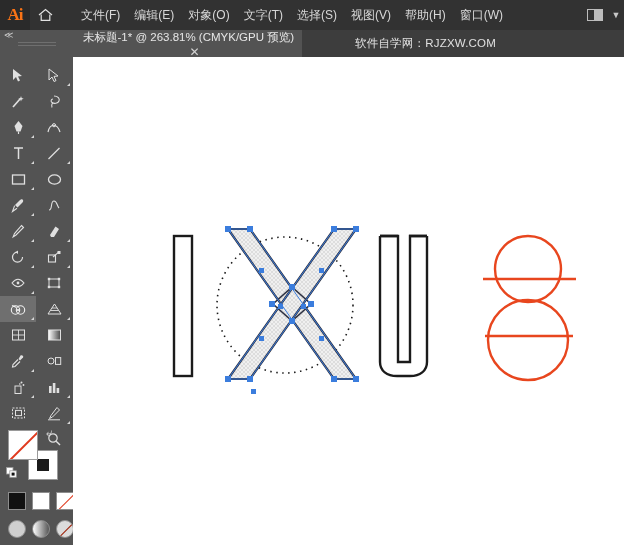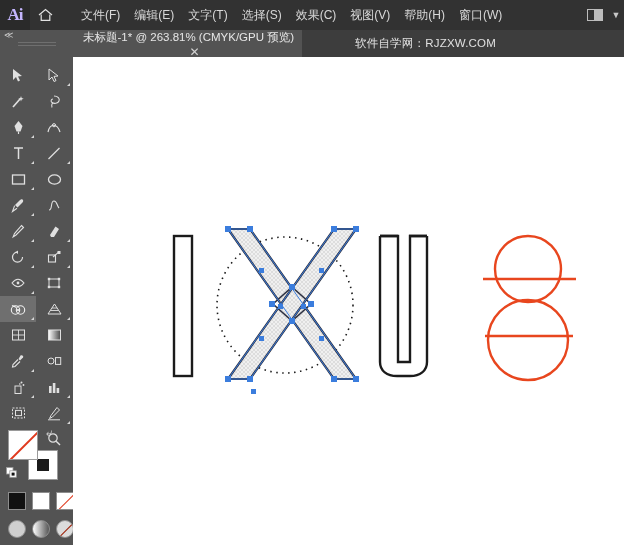--- a/index.html
+++ b/index.html
@@ -20,21 +20,21 @@
   .menubar {
     position: absolute; top: 0; left: 0;
     width: 624px; height: 30px;
     background: #323232;
     display: flex; align-items: center;
   }
   .ai-logo {
     width: 30px; height: 30px;
     background: #2a2a2a;
     display: flex; align-items: center; justify-content: center;
-    color: #c4b5fd;
+    color: #f97316;
     font-size: 17px; font-weight: bold;
     font-family: "Liberation Serif", serif;
     letter-spacing: -1px;
   }
   .home-icon {
     width: 30px; height: 30px;
     display: flex; align-items: center; justify-content: center;
   }
   .menu-items {
     display: flex; align-items: center;
@@ -224,23 +224,23 @@
     <div class="ai-logo">Ai</div>
     <div class="home-icon">
       <svg width="15" height="14" viewBox="0 0 15 14">
         <path d="M1 7 L7.5 1.5 L14 7" fill="none" stroke="#e2e2e2" stroke-width="1.2"></path>
         <path d="M3.2 6.6 V12.4 H11.8 V6.6" fill="none" stroke="#e2e2e2" stroke-width="1.2"></path>
       </svg>
     </div>
     <div class="menu-items">
       <div class="menu-item">文件(F)</div>
       <div class="menu-item">编辑(E)</div>
+      <div class="menu-item">对象(O)</div>
       <div class="menu-item">文字(T)</div>
       <div class="menu-item">选择(S)</div>
-      <div class="menu-item">效果(C)</div>
       <div class="menu-item">视图(V)</div>
       <div class="menu-item">帮助(H)</div>
       <div class="menu-item">窗口(W)</div>
     </div>
     <div class="menubar-right">
       <div class="grid-icon">
         <div class="gi">
             <span></span>
             <span></span>
           </div>

